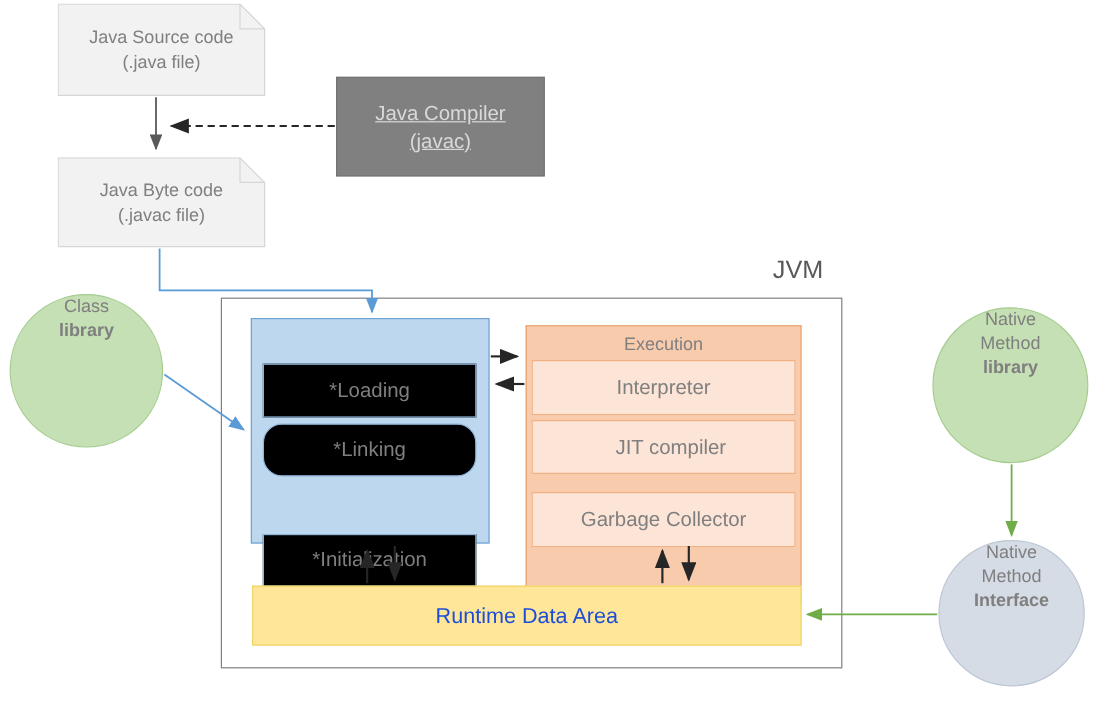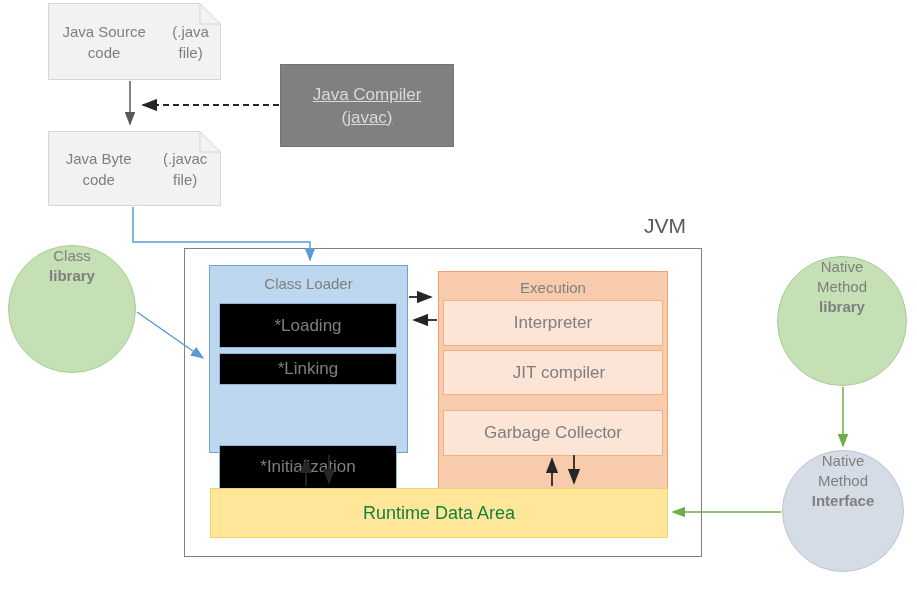--- a/index.html
+++ b/index.html
@@ -2,21 +2,21 @@
 <html><head>
 <meta charset="utf-8">
 <style>
   html,body{margin:0;padding:0;background:#ffffff;}
   #canvas{
     position:relative;width:917px;height:590px;background:#ffffff;overflow:hidden;
     font-family:"Liberation Sans",sans-serif;color:#7f7f7f;
   }
   .doc-shape{position:absolute;}
   .doc-text{
-    position:absolute;display:flex;flex-direction:row;justify-content:center;align-items:center;
+    position:absolute;display:flex;flex-direction:column;justify-content:center;align-items:center;
     text-align:center;font-size:15px;line-height:21px;color:#7f7f7f;
   }
   .compiler{
     position:absolute;left:280px;top:64px;width:174px;height:83px;background:#808080;
     border:1px solid #737373;display:flex;flex-direction:column;justify-content:center;align-items:center;
     color:#d9d9d9;font-size:17px;line-height:23px;box-sizing:border-box;text-decoration:underline;
   }
   .jvm-box{
     position:absolute;left:184px;top:248px;width:518px;height:309px;background:#ffffff;
     border:1.5px solid #808080;box-sizing:border-box;
@@ -42,21 +42,21 @@
     font-size:17px;color:#7f7f7f;
   }
   .exec-item{
     position:absolute;left:4px;width:220px;background:#fce4d6;border:1px solid #f0b185;
     box-sizing:border-box;display:flex;justify-content:center;align-items:center;
     font-size:17px;color:#7f7f7f;
   }
   .runtime{
     position:absolute;left:210px;top:488px;width:458px;height:50px;background:#ffe699;
     border:1px solid #f1d467;box-sizing:border-box;display:flex;justify-content:center;align-items:center;
-    font-size:18px;color:#15803d;
+    font-size:18px;color:#1d4ed8;
   }
   .circle{
     position:absolute;border-radius:50%;display:flex;flex-direction:column;
     align-items:center;text-align:center;font-size:15px;line-height:20px;color:#7f7f7f;box-sizing:border-box;
   }
   .circle-green{background:#c5e0b4;border:1px solid #a6cd90;}
   .circle-gray{background:#d6dce5;border:1px solid #bcc6d4;}
   .bold{font-weight:bold;}
   #connector-layer{position:absolute;left:0;top:0;width:917px;height:590px;pointer-events:none;}
 </style>
@@ -85,23 +85,22 @@
 
   <div class="compiler">
     <span>Java Compiler</span>
     <span>(javac)</span>
   </div>
 
   <div class="jvm-label">JVM</div>
   <div class="jvm-box"></div>
 
   <div class="loader-box">
-    <div class="group-title" style="top:9px;">Class Loader</div>
     <div class="loader-item" style="top:37px;height:45px;">*Loading</div>
-    <div class="loader-item" style="top:87px;height:32px;">*Linking</div>
+    <div class="loader-item" style="top:87px;height:44px;border-radius:16px;">*Linking</div>
     <div class="loader-item" style="top:146px;height:44px;margin-top:33px;">*Initialization</div>
   </div>
 
   <div class="exec-box">
     <div class="group-title" style="top:7px;">Execution</div>
     <div class="exec-item" style="top:28px;height:46px;">Interpreter</div>
     <div class="exec-item" style="top:78px;height:45px;padding-left:12px;">JIT compiler</div>
     <div class="exec-item" style="top:138px;height:46px;">Garbage Collector</div>
   </div>
 

